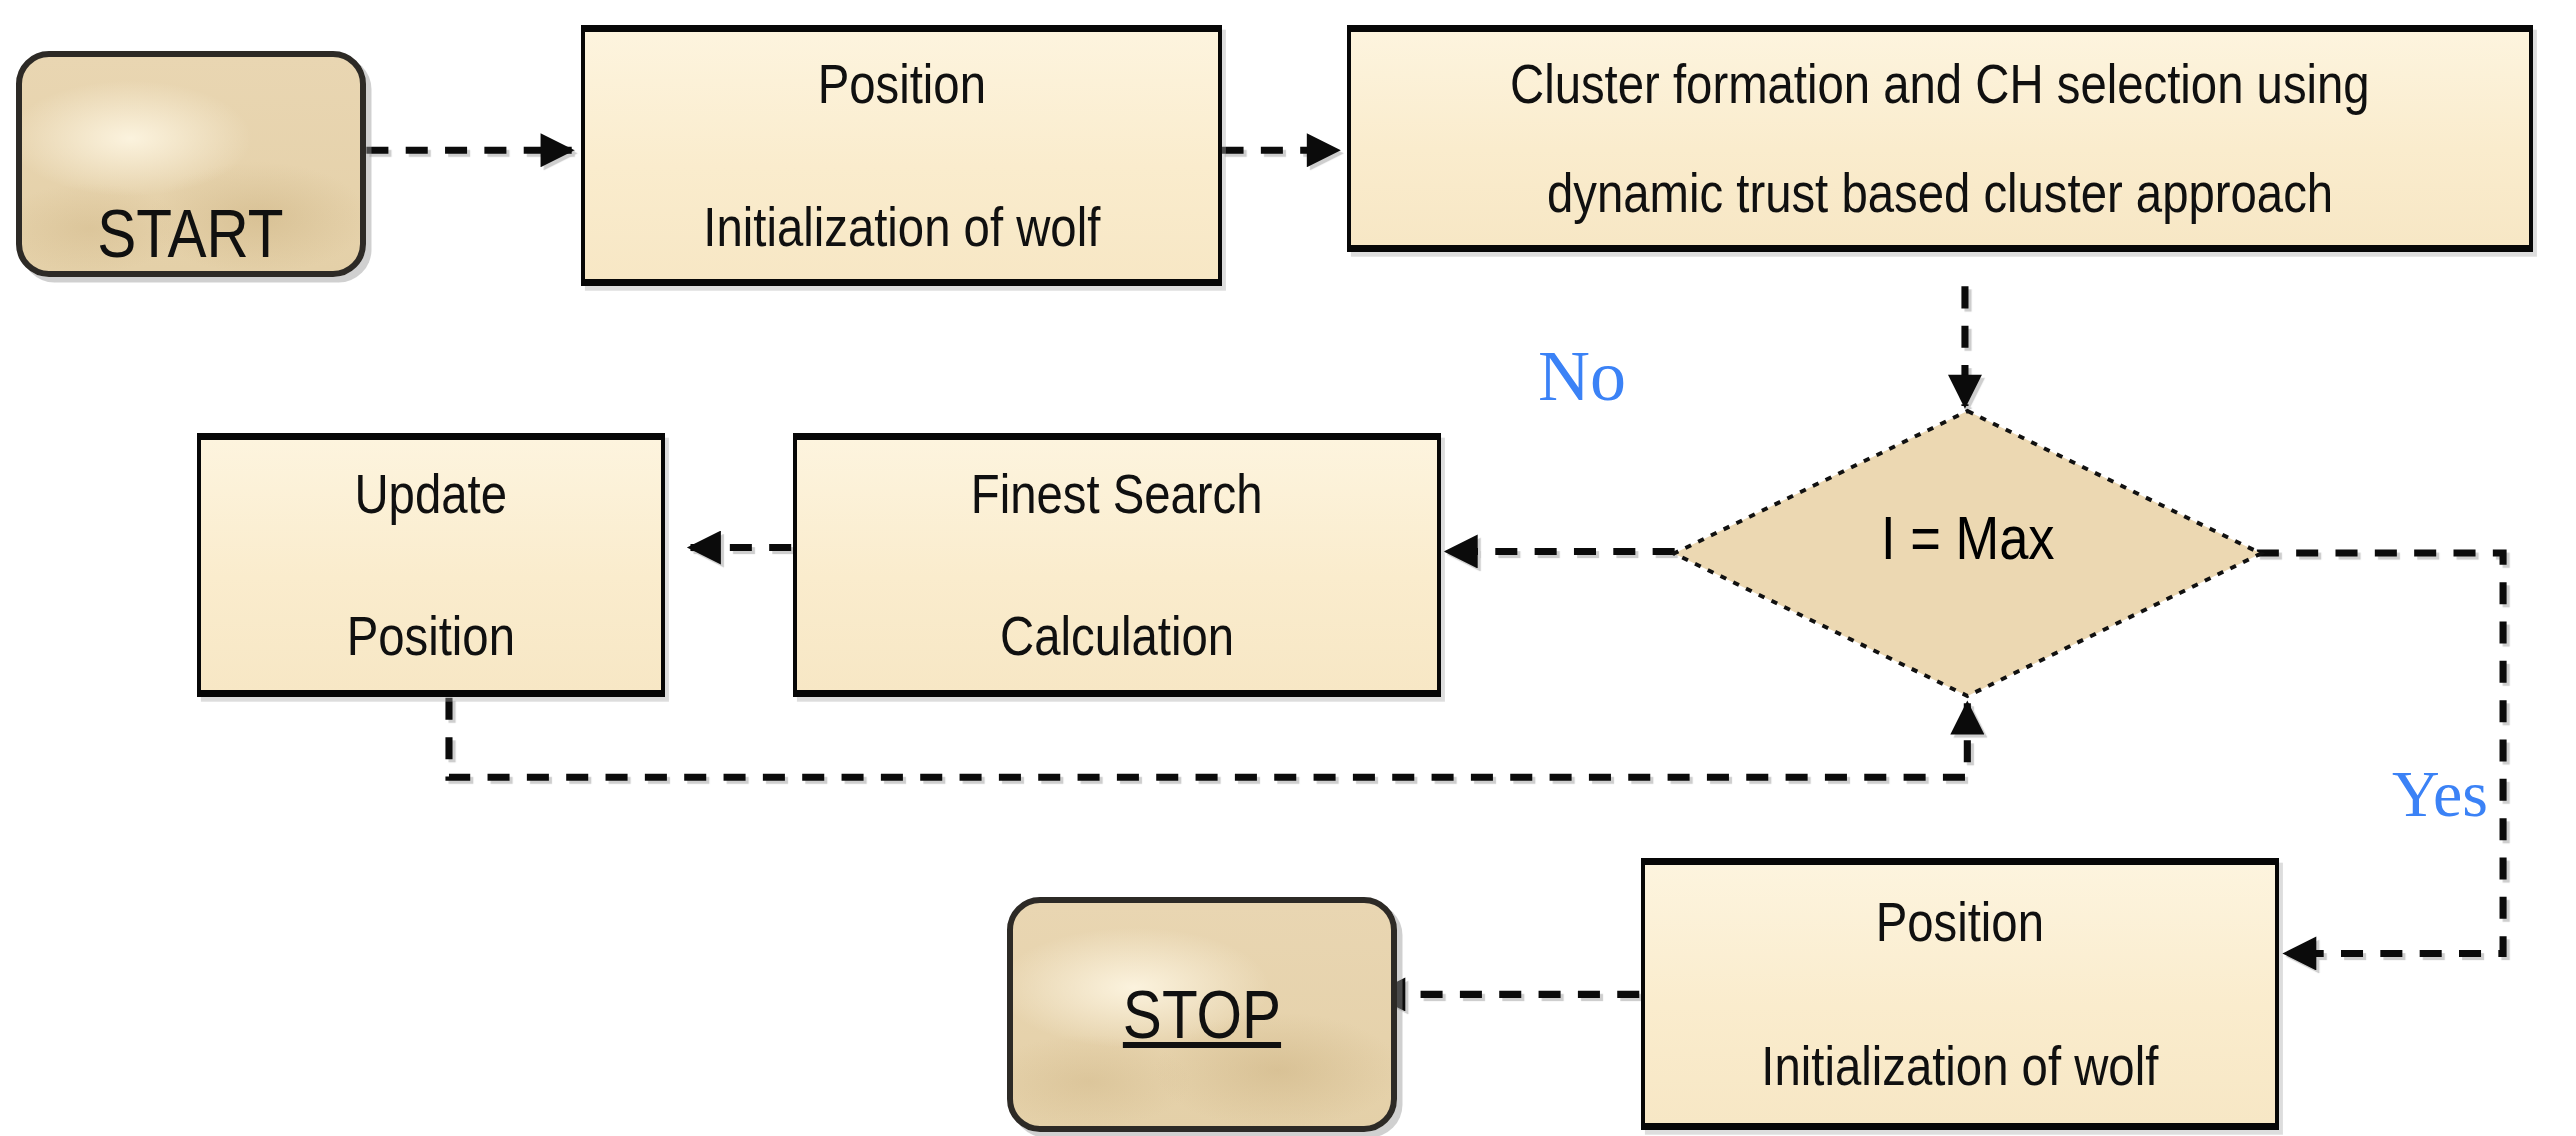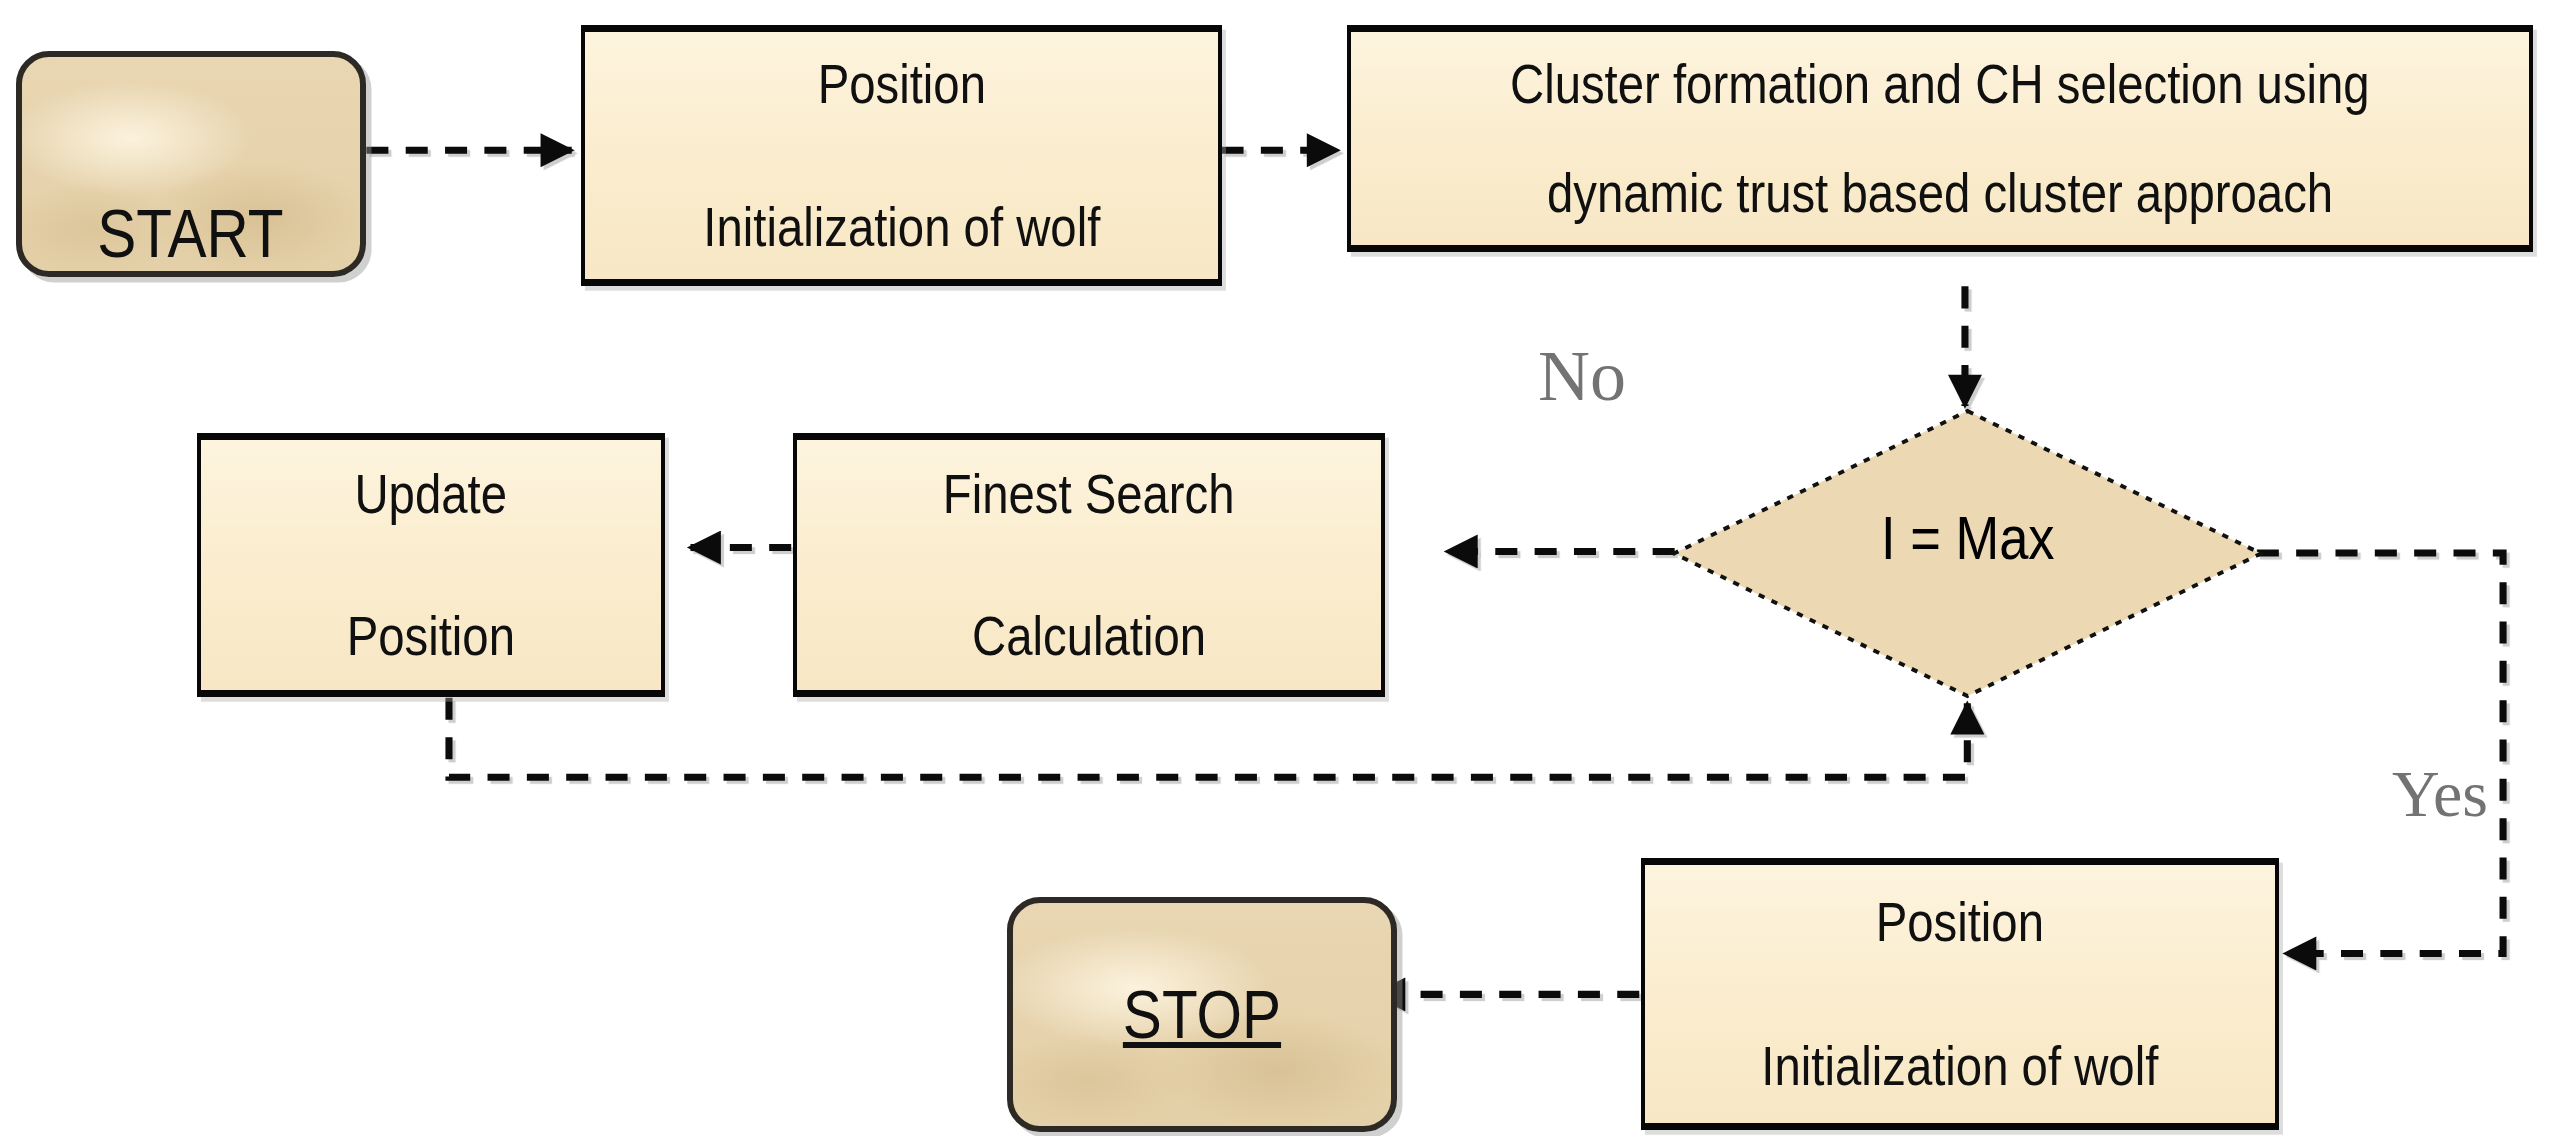--- a/index.html
+++ b/index.html
@@ -63,21 +63,21 @@
     z-index: 3;
     display: flex;
     align-items: center;
     justify-content: center;
   }
   .diamond-label-box .node-label { font-size: 61px; }
   .edge-label {
     position: absolute;
     z-index: 3;
     font-family: "Liberation Serif", serif;
-    color: #737373;
+    color: #3b82f6;
     white-space: nowrap;
     transform: translate(-50%, -50%);
   }
   .edge-label.no-label  { font-size: 72px; }
   .edge-label.yes-label { font-size: 66px; margin-top: 48px; }
 </style>
 </head>
 <body>
 
 <div class="stage">
@@ -114,21 +114,21 @@
     <span class="node-label">dynamic trust based cluster approach</span>
   </div>
 
   <svg class="diamond-wrap" style="left:1670px; top:407px;" width="595" height="293" viewBox="0 0 756 372" xmlns="http://www.w3.org/2000/svg">
     <polygon points="378,5 751,186 378,367 5,186" fill="#ecd8b2" stroke="#111111" stroke-width="5" stroke-dasharray="8 10"></polygon>
   </svg>
   <div class="diamond-label-box" style="left:1810px; top:488px; width:315px; height:102px;">
     <span class="node-label">I = Max</span>
   </div>
 
-  <div class="node rect" style="left:793px; top:433px; width:592px; height:264px; padding:23.6px 7.9px;">
+  <div class="node rect" style="left:793px; top:433px; width:648px; height:264px; padding:23.6px 7.9px;">
     <span class="node-label">Finest Search</span>
     <span class="node-label">Calculation</span>
   </div>
 
   <div class="node rect" style="left:197px; top:433px; width:468px; height:264px; padding:23.6px 7.9px;">
     <span class="node-label">Update</span>
     <span class="node-label">Position</span>
   </div>
 
   <div class="node rect" style="left:1641px; top:858px; width:638px; height:272px; padding:27px 7.9px;">

